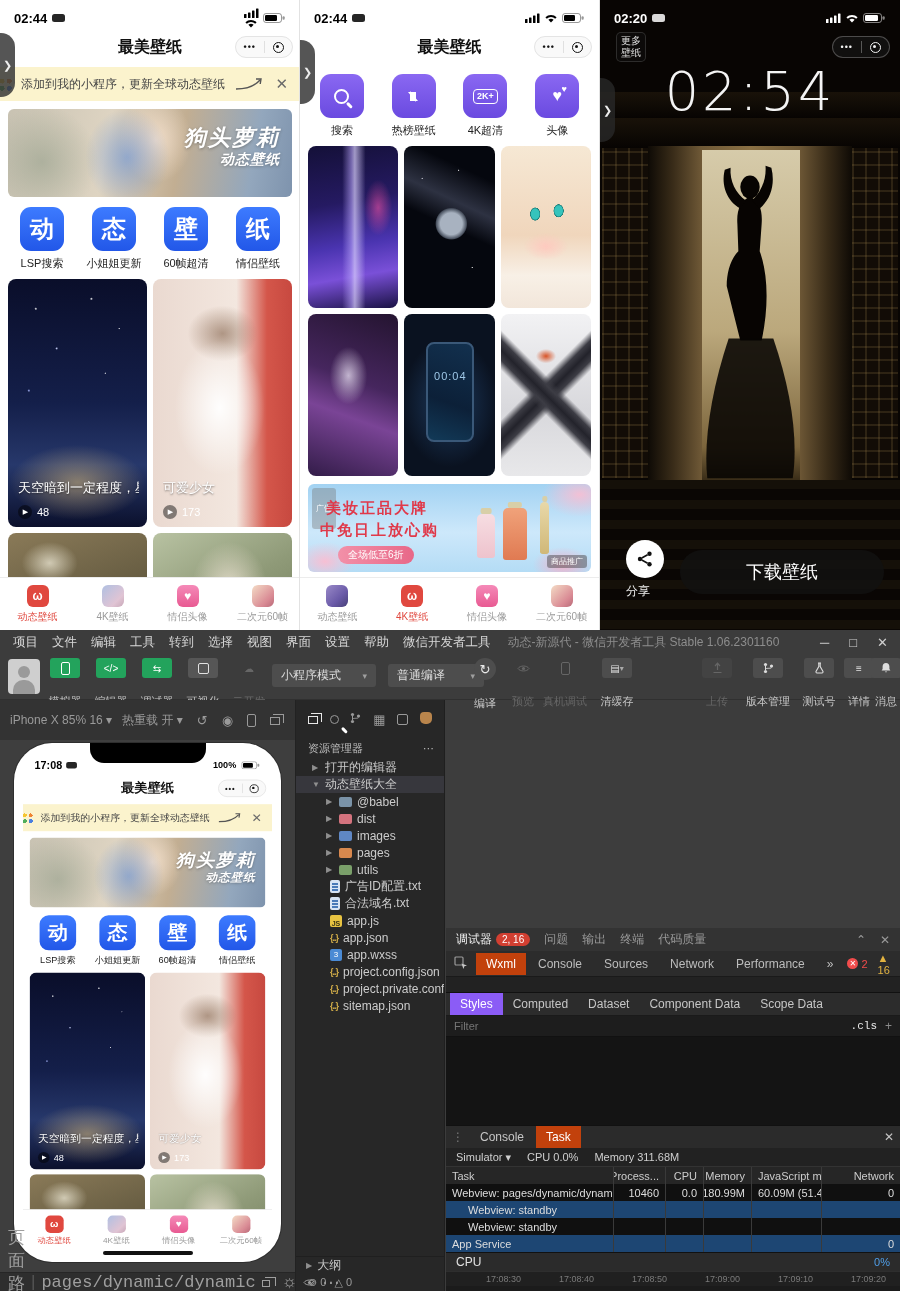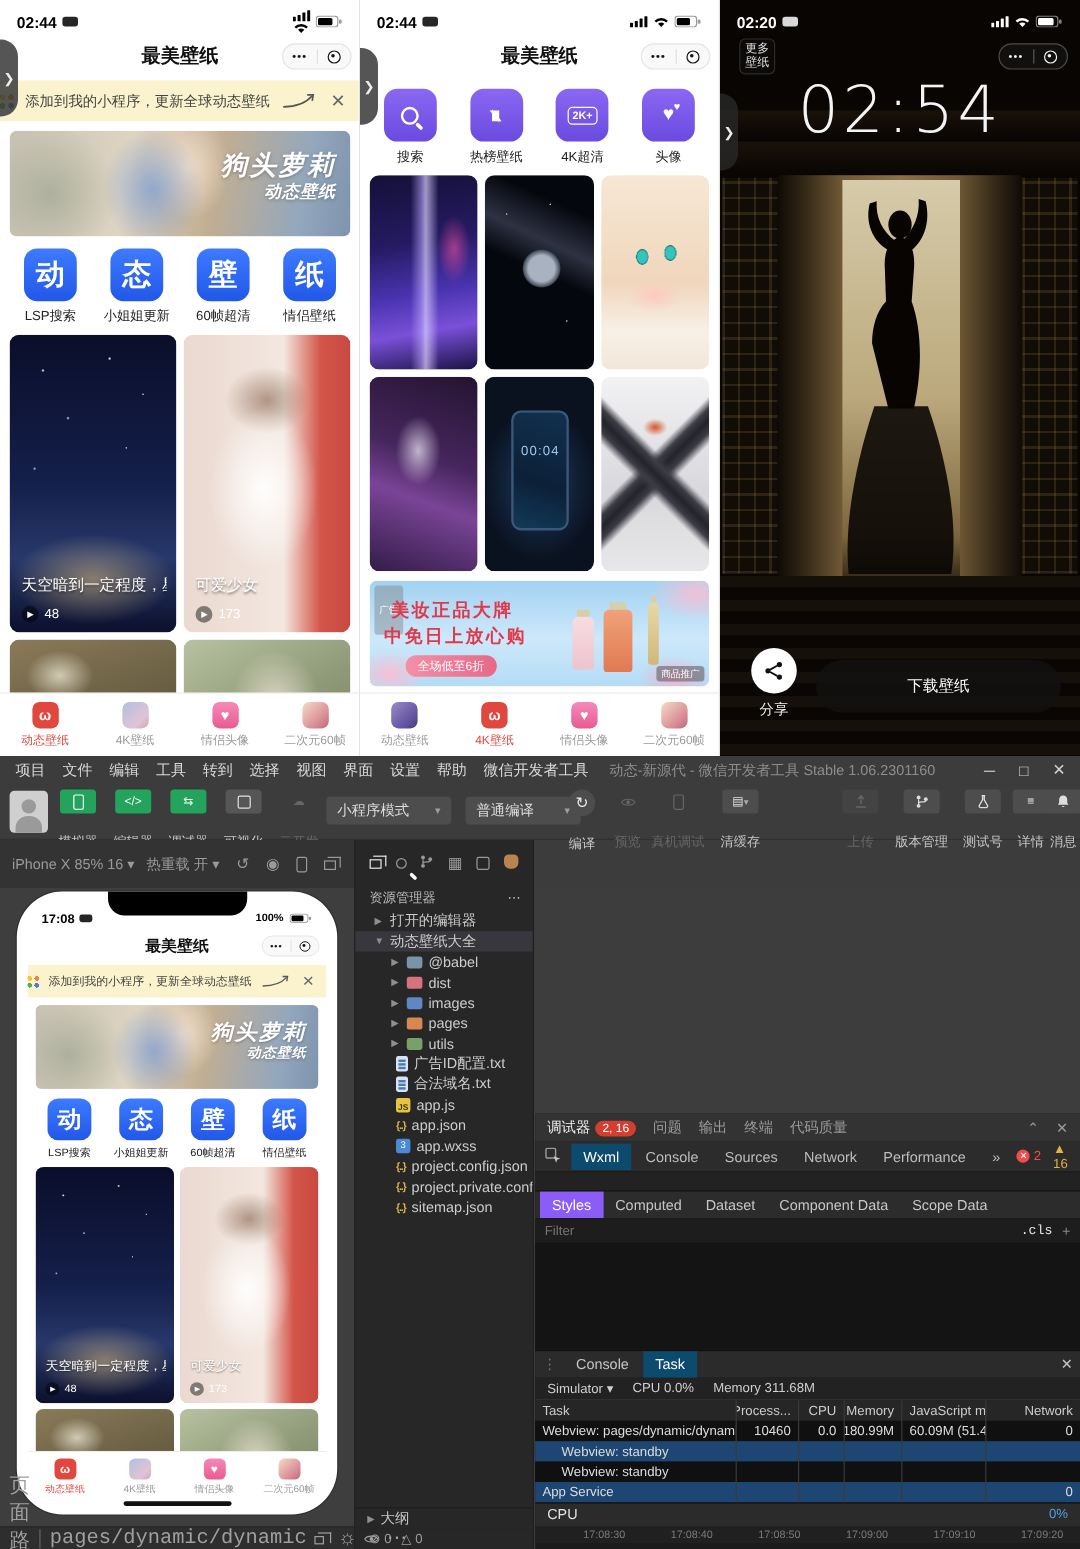--- a/index.html
+++ b/index.html
@@ -144,24 +144,24 @@
  repeating-linear-gradient(0deg,rgba(170,140,80,.18) 0 2px,transparent 2px 13px),
  repeating-linear-gradient(90deg,rgba(170,140,80,.18) 0 2px,transparent 2px 13px),#120c06}
 .win{position:absolute;left:48px;right:48px;top:146px;height:336px;background:
  linear-gradient(90deg,#0e0a05 0%,#382b18 12%,#6e5836 26%,#8a7044 50%,#6e5836 74%,#382b18 88%,#0e0a05 100%)}
 .door{position:absolute;left:102px;top:150px;width:98px;height:330px;background:linear-gradient(180deg,#d6cbaa,#bba87c 55%,#7c653c 90%,#3a2d18)}
 .dancer{position:absolute;left:80px;top:158px;width:140px;height:330px}
 .p3floor{position:absolute;left:0;right:0;top:480px;height:150px;background:repeating-linear-gradient(180deg,#151009 0 9px,#0a0604 9px 20px)}
 .badge4{position:absolute;left:16px;top:32px;width:30px;height:30px;background:rgba(15,15,15,.5);border:1px solid rgba(255,255,255,.14);border-radius:5px;color:#e0e0e0;font-size:10px;line-height:12px;text-align:center;padding-top:2px;z-index:5}
 .clk{position:absolute;left:0;right:0;top:60px;text-align:center;font-size:54px;font-weight:200;letter-spacing:3px;color:#f4f4f4;z-index:5;font-family:"DejaVu Sans",sans-serif}
 .pdate{position:absolute;left:0;right:0;top:126px;text-align:center;font-size:15px;color:#e9e9e9;z-index:5}
-.sharewrap{position:absolute;left:26px;bottom:30px;z-index:6;text-align:center}
+.sharewrap{position:absolute;left:26px;bottom:30px;z-index:6;text-align:left}
 .sharec{width:38px;height:38px;border-radius:50%;background:#fff;display:flex;align-items:center;justify-content:center;margin:0 auto}
 .sharewrap .sl{color:#eee;font-size:12px;margin-top:5px}
-.dlbtn{position:absolute;left:80px;right:16px;bottom:36px;height:44px;background:rgba(18,18,18,.8);border-radius:22px;color:#fefefe;display:flex;align-items:center;justify-content:center;font-size:13px;z-index:6}
+.dlbtn{position:absolute;left:80px;right:16px;bottom:36px;height:44px;background:rgba(18,18,18,.8);border-radius:22px;color:#fefefe;display:flex;align-items:center;justify-content:center;font-size:18px;z-index:6}
 
 .dt{position:absolute;top:630px;left:0;width:900px;height:661px;background:#3c3c3c;color:#cfcfcf;font-size:12px}
 .menubar{height:24px;display:flex;align-items:center;padding:0 6px;background:#3c3c3c}
 .mi{padding:0 7px;font-size:12.5px;color:#d8d8d8;white-space:nowrap}
 .wtitle{color:#8d8d8d;margin-left:10px;font-size:12px;white-space:nowrap;overflow:hidden;flex:1}
 .wctrl{display:flex;align-items:center;gap:20px;color:#d0d0d0;font-size:13px;margin-right:6px}
 .toolbar{position:relative;height:46px;background:#3c3c3c;border-bottom:1px solid #303030}
 .avatar{position:absolute;left:8px;top:5px;width:32px;height:35px;background:#cfcfcf;border-radius:4px;overflow:hidden}
 .avatar::before{content:"";position:absolute;left:10px;top:7px;width:12px;height:12px;border-radius:50%;background:#9a9a9a}
 .avatar::after{content:"";position:absolute;left:5px;top:21px;width:22px;height:14px;border-radius:10px 10px 0 0;background:#9a9a9a}
@@ -207,21 +207,21 @@
 .ex-out{position:absolute;left:0;right:0;bottom:17px;height:18px;display:flex;align-items:center;gap:5px;padding-left:10px;color:#c6c6c6;background:#272727;border-top:1px solid #1f1f1f}
 .ex-probs{position:absolute;left:0;right:0;bottom:0;height:17px;display:flex;align-items:center;gap:8px;padding-left:12px;color:#9a9a9a;font-size:11px;background:#272727}
 .editorpane{position:absolute;top:110px;left:446px;right:0;height:188px;background:#3d3d3d}
 .debugpane{position:absolute;top:298px;left:446px;right:0;bottom:0;background:#1b1b1b}
 .dtabs1{height:23px;background:#333;display:flex;align-items:center;padding:0 10px;gap:14px;font-size:12px;color:#9a9a9a}
 .dtabs1 .on{color:#efefef}
 .badge-red{background:#d23f31;color:#fff;font-size:10px;border-radius:8px;padding:1px 6px;margin-left:4px}
 .dtabs1 .spacer{flex:1}
 .dtabs2{height:26px;background:#2c2c2c;display:flex;align-items:center;padding:0 8px;gap:2px;color:#bdbdbd;border-bottom:1px solid #1a1a1a}
 .ctab{padding:4px 10px;font-size:12px}
-.ctab.on{background:#0c4a6e;color:#fff}
+.ctab.on{background:#c2410c;color:#fff}
 .dtabs2 .grow{flex:1}
 .errn{color:#f14c4c;display:flex;align-items:center;gap:3px;font-size:11px}
 .errn i{width:11px;height:11px;border-radius:50%;background:#f14c4c;color:#fff;font-style:normal;font-size:8px;display:flex;align-items:center;justify-content:center}
 .warnn{color:#e2b341;margin-left:8px;font-size:11px}
 .wxmlstrip{height:16px;background:#222;border-bottom:1px solid #111}
 .stabs{height:23px;background:#2c2c2c;display:flex;align-items:center;padding:0 4px;color:#c6c6c6;border-bottom:1px solid #1a1a1a}
 .stab{padding:4px 10px;font-size:12px}
 .stab.on{background:#8b5cf6;color:#fff}
 .filterrow{height:21px;background:#1d1d1d;display:flex;align-items:center;padding:0 8px;border-bottom:1px solid #111}
 .filterrow input{flex:1;background:transparent;border:none;outline:none;color:#ccc;font-size:11px;font-family:inherit}

